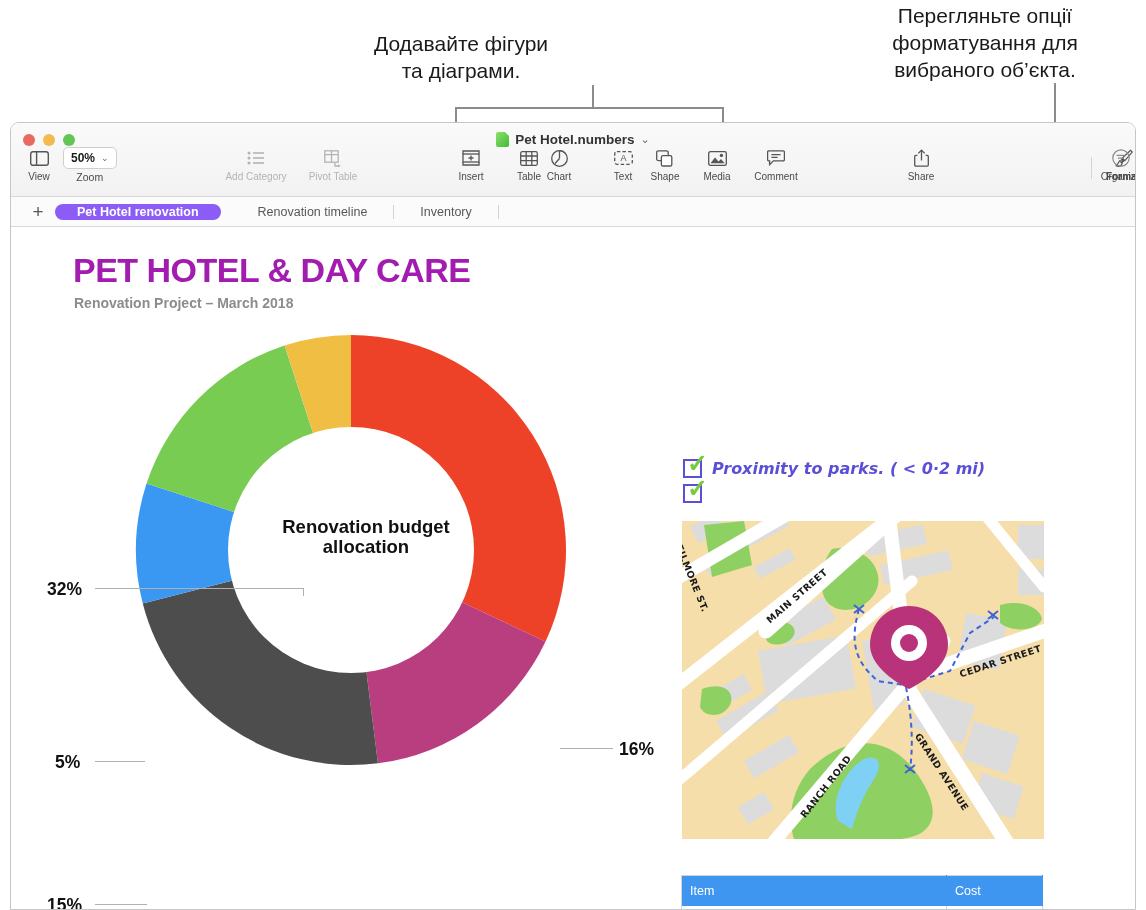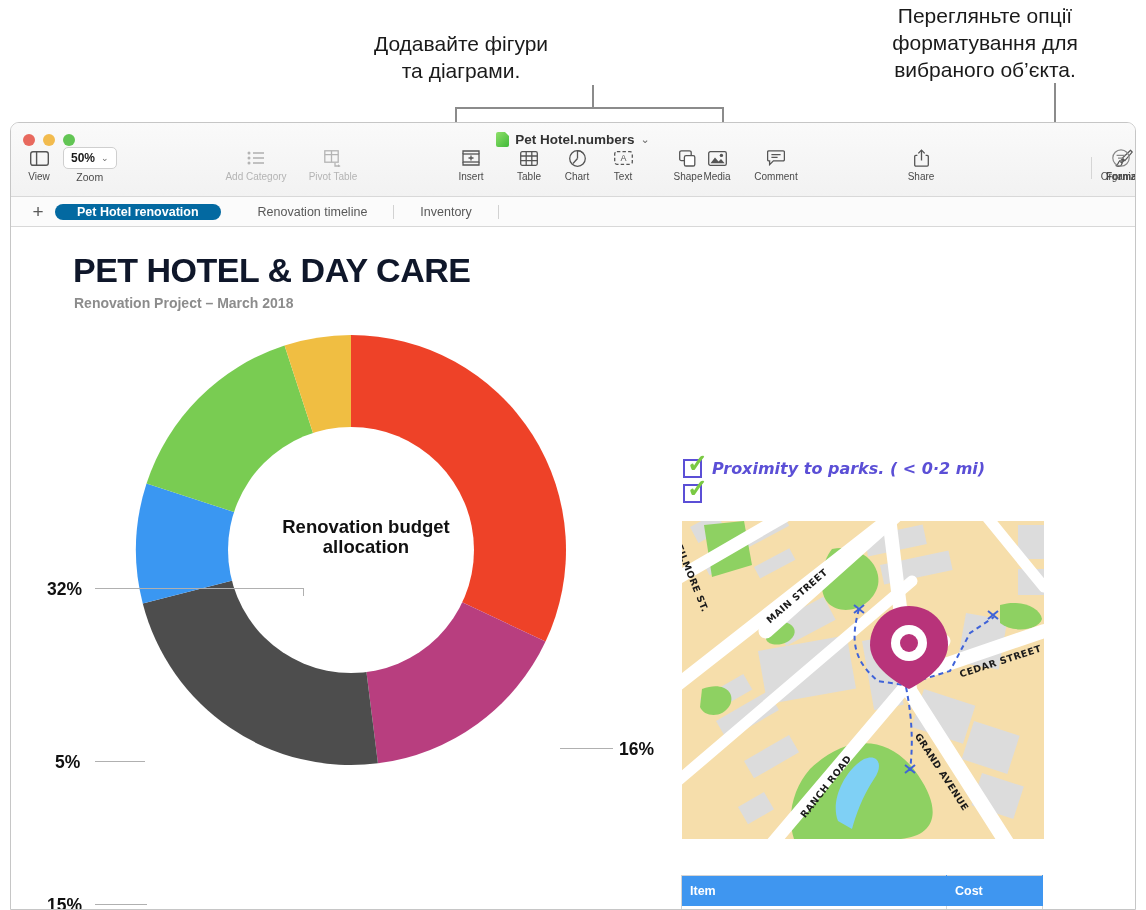--- a/index.html
+++ b/index.html
@@ -98,30 +98,30 @@
   
   #sheet-bar {
     height: 30px; background:#fbfbfb; border-bottom:1px solid #d8d8d8;
     display:flex; align-items:center; padding-left:10px; gap:0;
   }
   #add-sheet { font-size:19px; color:#5a5a5a; width:34px; text-align:center; cursor:default; line-height:1; }
   .sheet-tab {
     font-size:12.5px; color:#585858; padding:3px 16px; border-radius:11px;
     white-space:nowrap;
   }
-  .sheet-tab.active { background:#0369a1; color:#ffffff; font-weight:bold; padding:1px 22px; }
+  .sheet-tab.active { background:#8b5cf6; color:#ffffff; font-weight:bold; padding:1px 22px; }
   .sheet-div { width:1px; height:14px; background:#d2d2d2; margin:0 10px; }
 
   
   #canvas { position:relative; height:683px; background:#ffffff; }
 
   
   #sheet-title {
     position:absolute; left:62px; top:24px;
-    font-size:34px; font-weight:bold; letter-spacing:-0.5px; color:#0f172a;
+    font-size:34px; font-weight:bold; letter-spacing:-0.5px; color:#a21caf;
   }
   #sheet-subtitle {
     position:absolute; left:63px; top:68px;
     font-size:14px; font-weight:bold; color:#8c8c8c;
   }
 
   
   #donut-wrap { position:absolute; left:15px; top:105px; width:660px; height:470px; }
   #donut-center-label {
     position:absolute; left:215px; top:185px; width:250px;
@@ -156,21 +156,21 @@
   }
 
   
   #cost-table {
     position:absolute; left:670px; top:648px; width:362px;
     border-collapse:collapse; font-size:12.5px; color:#111;
     border:1px solid #d4d4d4;
   }
   #cost-table th {
     background:#3f96f0; color:#ffffff; text-align:left;
-    padding:1px 8px; font-size:12.5px; font-weight:bold;
+    padding:1px 8px; font-size:12.5px; font-weight:normal;
     border-right:1px solid #3f96f0; height:30px; vertical-align:middle;
   }
   #cost-table td { padding:7px 8px; height:30px; border-bottom:1px solid #d8d8d8; }
   #cost-table td.cost { text-align:right; width:96px; border-left:1px solid #d8d8d8; }
 </style>
 </head>
 <body>
 
 <div class="callout" id="callout-shapes">Додавайте фігури
 та діаграми.</div>
@@ -262,42 +262,42 @@
           <rect x="0.7" y="0.7" width="16.6" height="13.6" rx="1.5" fill="none" stroke="#555" stroke-width="1.3"></rect>
           <line x1="0.7" y1="5" x2="17.3" y2="5" stroke="#555" stroke-width="1.3"></line>
           <line x1="0.7" y1="9.6" x2="17.3" y2="9.6" stroke="#555" stroke-width="1.3"></line>
           <line x1="6.2" y1="0.7" x2="6.2" y2="14.3" stroke="#555" stroke-width="1.3"></line>
           <line x1="11.8" y1="0.7" x2="11.8" y2="14.3" stroke="#555" stroke-width="1.3"></line>
         </svg>
       </span>
       <span class="tlabel">Table</span>
     </div>
 
-    <div class="tool" style="left:566px;">
+    <div class="tool" style="left:548px;">
       <span class="glyph">
         <svg width="17" height="17" viewBox="0 0 17 17">
           <circle cx="8.5" cy="8.5" r="7.8" fill="none" stroke="#555" stroke-width="1.3"></circle>
           <path d="M8.5 8.5 L8.5 0.7 A7.8 7.8 0 0 1 14 3" fill="none" stroke="#555" stroke-width="1.3"></path>
           <line x1="8.5" y1="8.5" x2="4" y2="13.5" stroke="#555" stroke-width="1.3"></line>
         </svg>
       </span>
       <span class="tlabel">Chart</span>
     </div>
 
     <div class="tool" style="left:612px;">
       <span class="glyph">
         <svg width="19" height="14" viewBox="0 0 19 14">
           <rect x="0.7" y="0.7" width="17.6" height="12.6" rx="2.2" fill="none" stroke="#555" stroke-width="1.3" stroke-dasharray="3.4 2.2"></rect>
           <text x="9.5" y="10.4" font-size="9" font-family="Liberation Sans, sans-serif" fill="#555" text-anchor="middle">A</text>
         </svg>
       </span>
       <span class="tlabel">Text</span>
     </div>
 
-    <div class="tool" style="left:677px;">
+    <div class="tool" style="left:654px;">
       <span class="glyph">
         <svg width="18" height="17" viewBox="0 0 18 17">
           <rect x="5.4" y="5.6" width="10.4" height="10.4" rx="1.6" fill="#fff" stroke="#555" stroke-width="1.3"></rect>
           <path d="M5.4 10.6 H2.4 A1.7 1.7 0 0 1 0.7 8.9 V2.5 A1.7 1.7 0 0 1 2.4 0.8 H10.5 A1.7 1.7 0 0 1 12.2 2.5 V5.6" fill="none" stroke="#555" stroke-width="1.3"></path>
         </svg>
       </span>
       <span class="tlabel">Shape</span>
     </div>
 
     <div class="tool" style="left:706px;">

